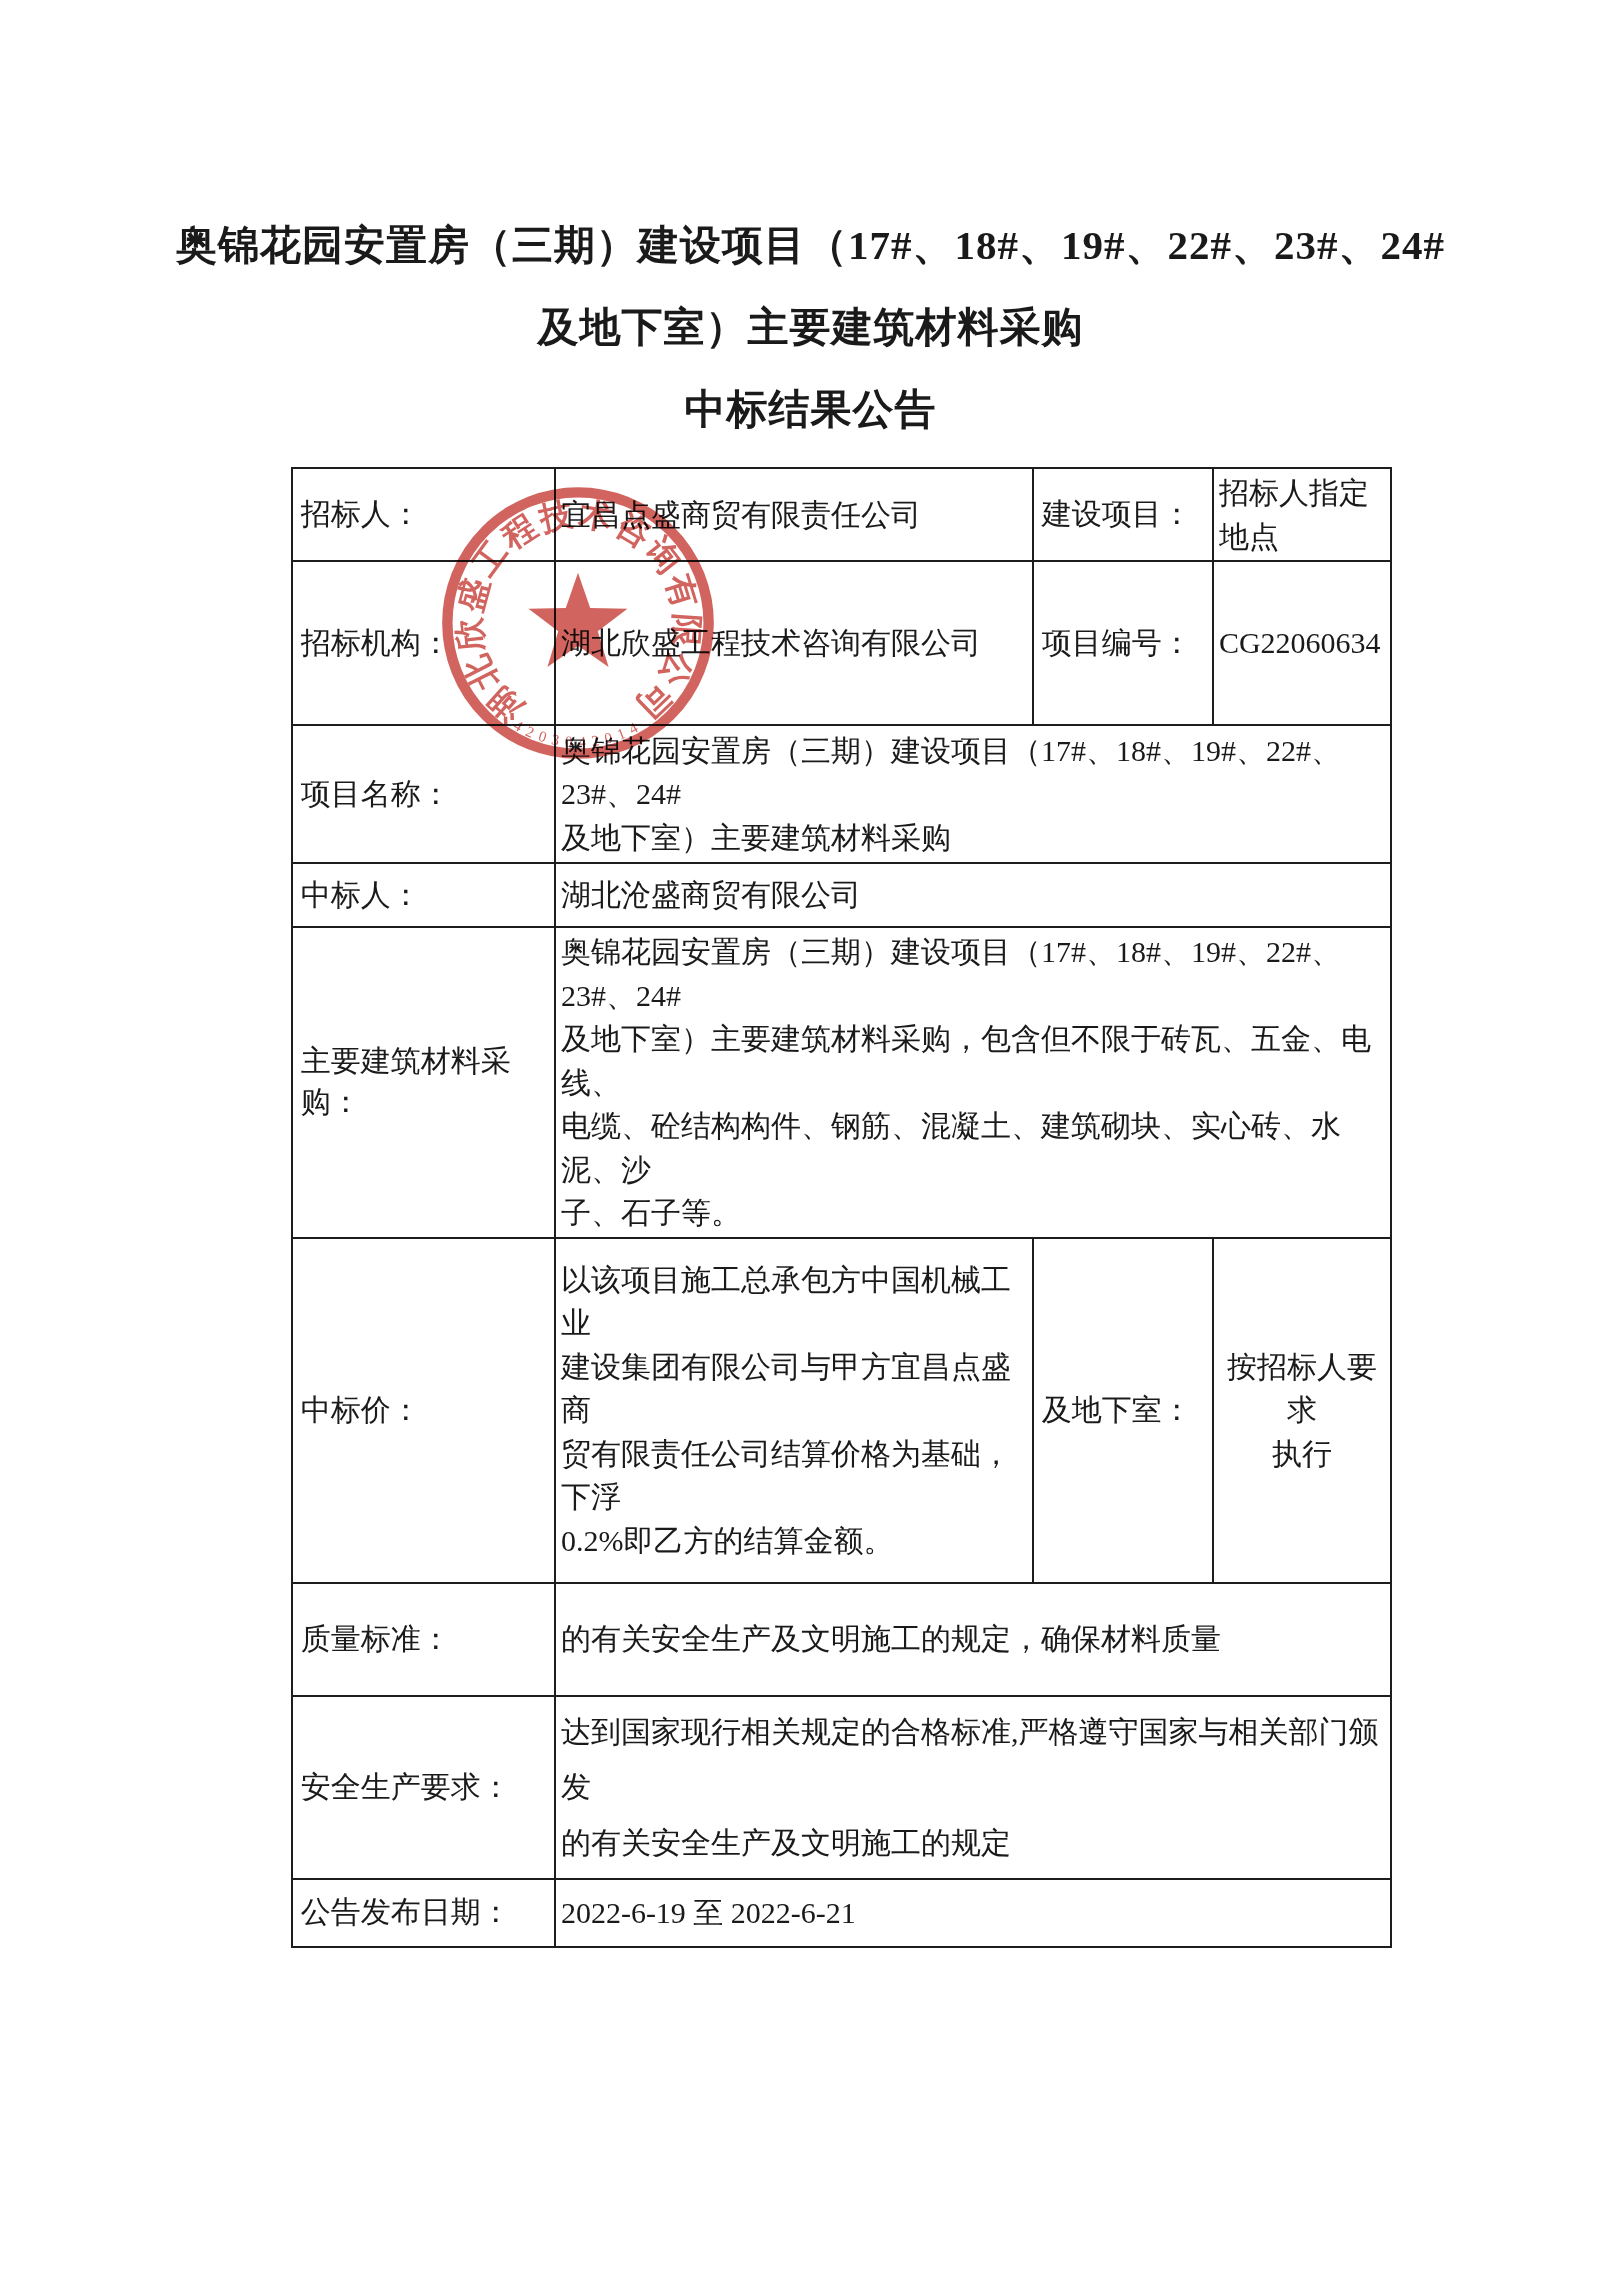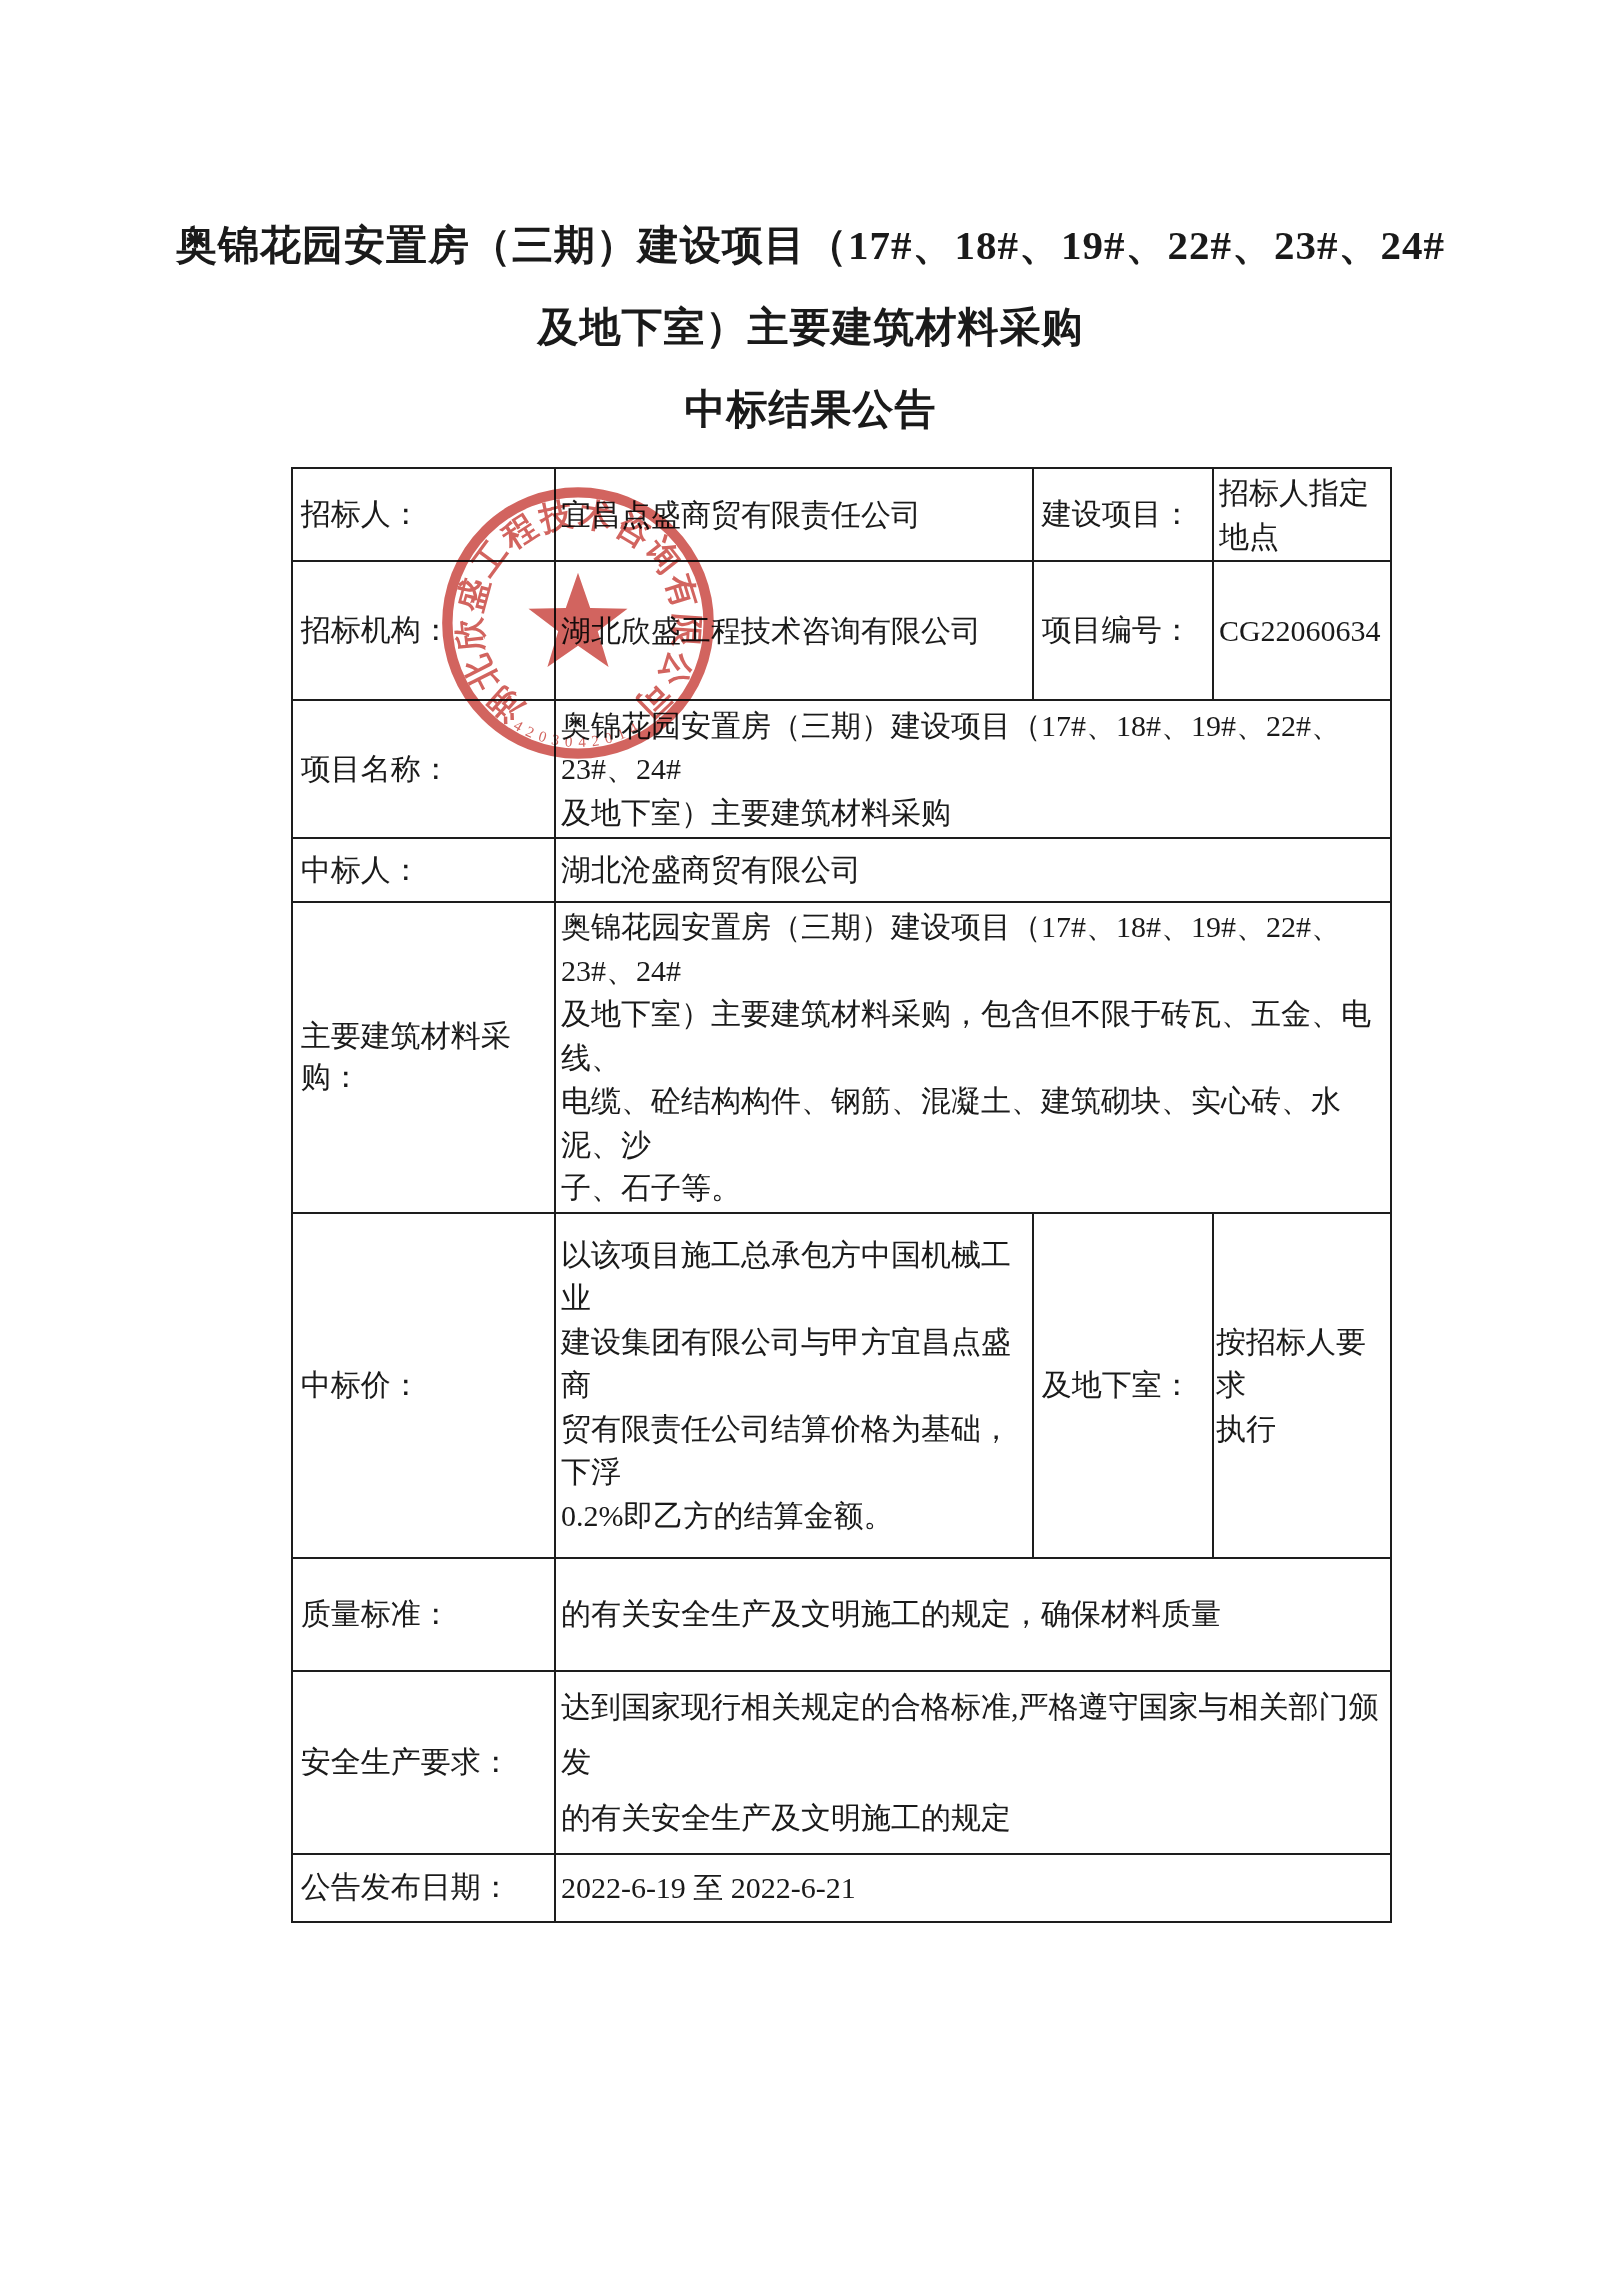--- a/index.html
+++ b/index.html
@@ -19,21 +19,21 @@
     font-size:30px;
   }
   .results-table td{
     border:2px solid #1d1d1d;
     vertical-align:middle;
     overflow:hidden;
   }
   td.cell-label{padding:2px 3.9px 2px 7.8px;}
   td.cell-value{padding:2px 5.9px 2px 4.9px;white-space:pre-line;line-height:1.45;text-align:left;}
   td.cell-value.wide-lines{line-height:1.85;}
-  td.cell-value.centered{text-align:left;padding:11px 2px;}
+  td.cell-value.centered{text-align:center;padding:11px 2px;}
   .seal{
     position:absolute;left:436px;top:481px;width:284px;height:284px;
     opacity:0.82;mix-blend-mode:multiply;pointer-events:none;
   }
   .seal text{
     font-family:"Liberation Serif","DejaVu Serif",serif;
   }
 </style>
 </head>
 <body>
@@ -53,21 +53,21 @@
         <col style="width:180px">
         <col style="width:178px">
     </colgroup>
     <tbody>
         <tr style="height:68px">
       <td class="cell-label">招标人：</td>
       <td class="cell-value">宜昌点盛商贸有限责任公司</td>
       <td class="cell-label">建设项目：</td>
       <td class="cell-value">招标人指定地点</td>
     </tr>
-    <tr style="height:139px">
+    <tr style="height:164px">
       <td class="cell-label">招标机构：</td>
       <td class="cell-value">湖北欣盛工程技术咨询有限公司</td>
       <td class="cell-label">项目编号：</td>
       <td class="cell-value">CG22060634</td>
     </tr>
     <tr style="height:138px">
       <td class="cell-label">项目名称：</td>
       <td class="cell-value" colspan="3">奥锦花园安置房（三期）建设项目（17#、18#、19#、22#、23#、24#
 及地下室）主要建筑材料采购</td>
     </tr>

